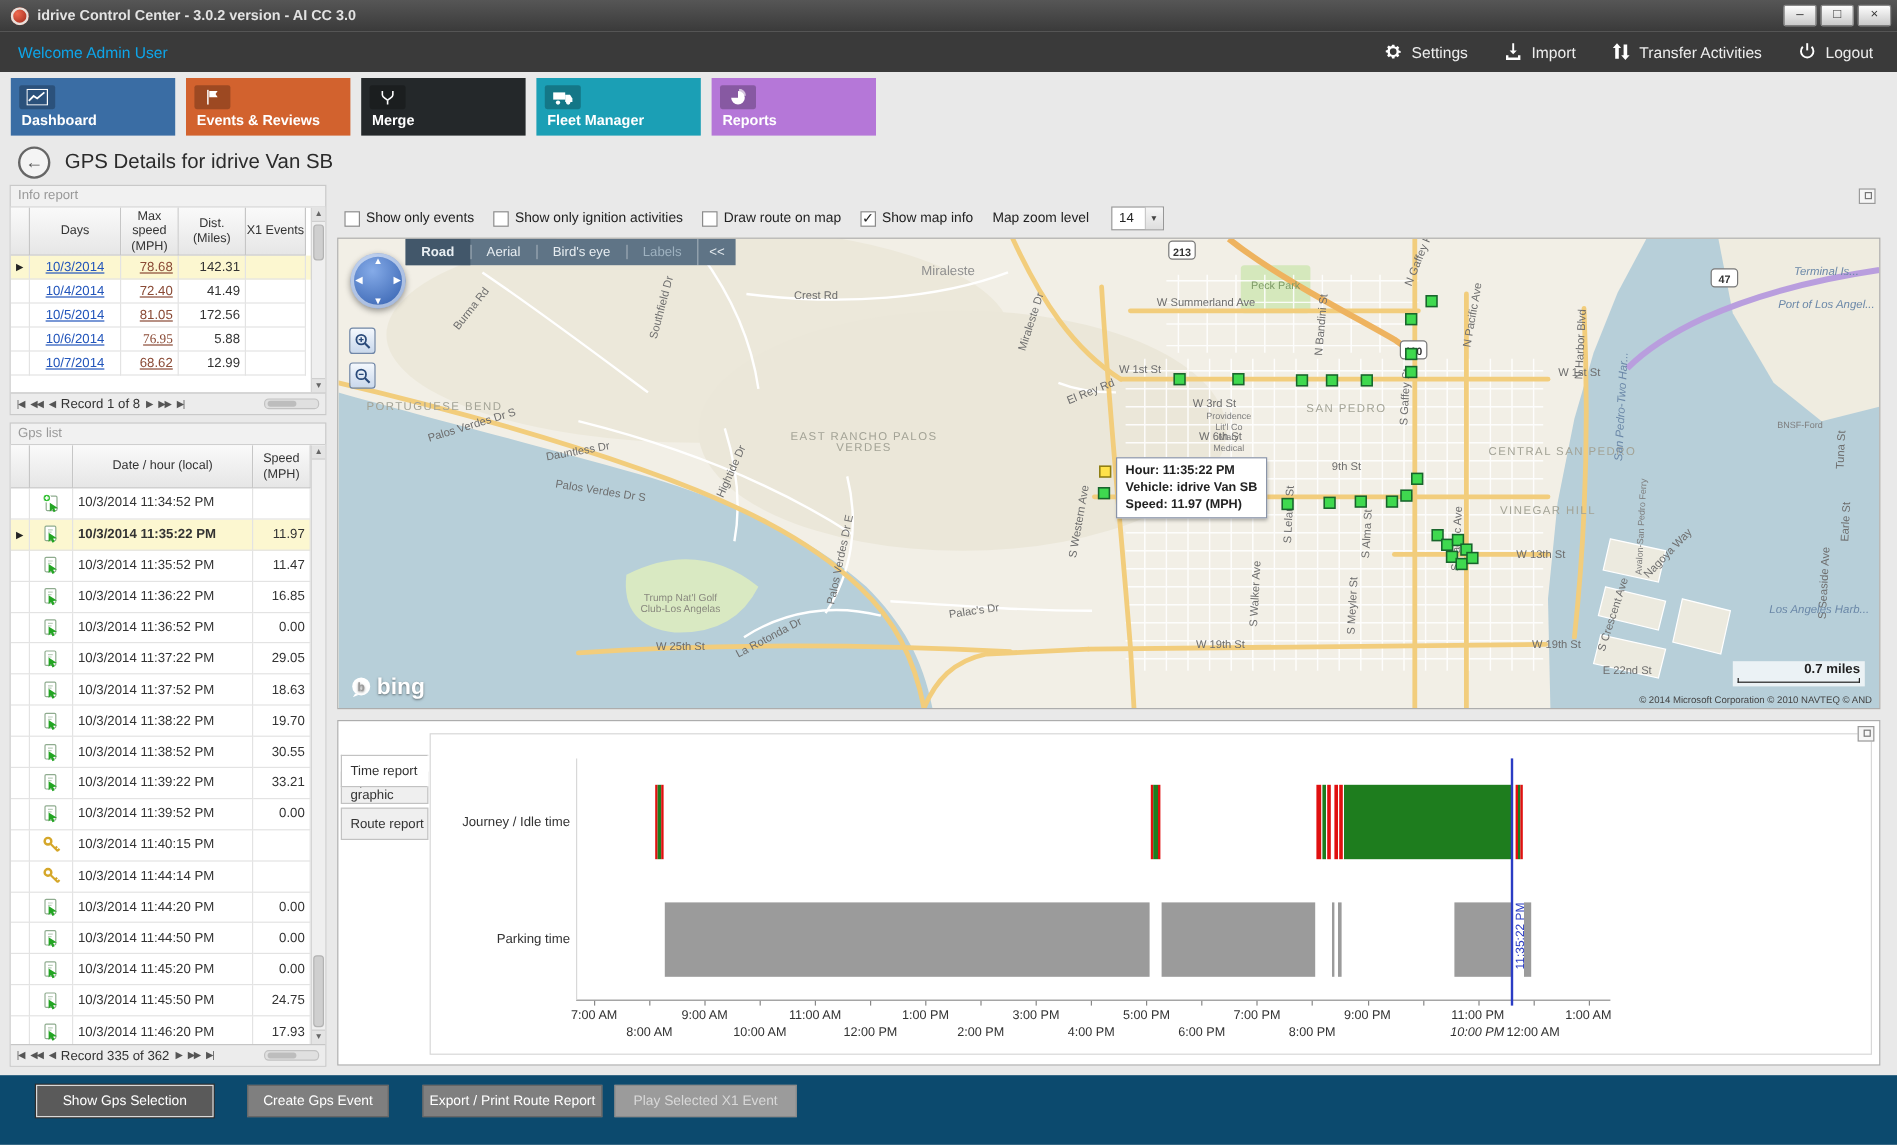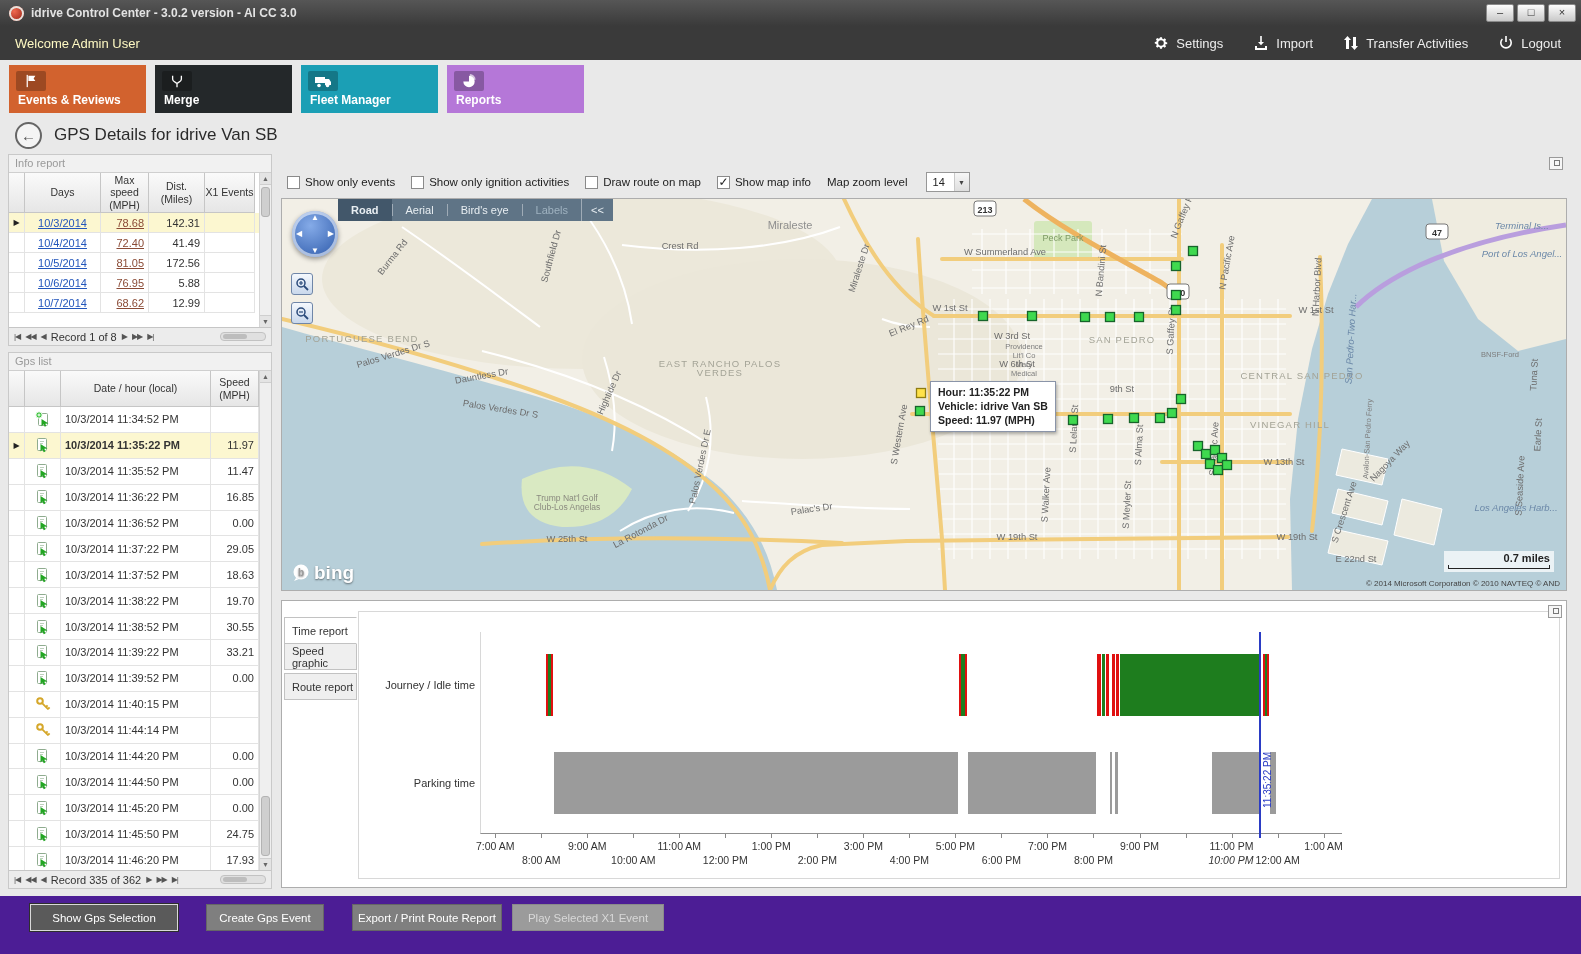--- a/index.html
+++ b/index.html
@@ -12,21 +12,21 @@
   #app-icon{width:15px;height:15px;border-radius:50%;margin:0 7px 0 4px;
     background:radial-gradient(circle at 35% 35%,#ef6a50,#8e1a0f);box-shadow:inset 0 0 0 2px #e8e2dd;}
   #title-text{color:#e3e3e3;font-weight:bold;font-size:12px;}
   #win-btns{margin-left:auto;display:flex;gap:3px;}
   .win-btn{width:28px;height:18px;background:linear-gradient(#fdfdfd,#c9c9c9);
     border:1px solid #8a8a8a;border-radius:2px;color:#333;font-size:11px;line-height:15px;text-align:center;cursor:default;}
 
   
   #header{position:absolute;left:0;top:26px;width:1581px;height:34px;background:#3a3a3a;
     display:flex;align-items:center;}
-  #welcome{color:#fef9c3;font-size:13px;padding-left:15px;}
+  #welcome{color:#0ea5e9;font-size:13px;padding-left:15px;}
   #header-actions{margin-left:auto;display:flex;align-items:center;gap:30px;padding-right:20px;}
   .hact{display:flex;align-items:center;gap:7px;color:#ededed;font-size:13px;cursor:default;}
   .hact svg{display:block;}
 
   
   #navrow{position:absolute;left:0;top:60px;width:1581px;height:56px;display:flex;gap:9px;padding:5px 0 0 9px;}
   .tile{width:137px;height:48px;position:relative;border:2px solid transparent;cursor:default;}
   .tile.sel{border-color:#0c6b55;}
   .tile .ic{position:absolute;top:4px;left:5px;width:30px;height:20px;background:rgba(0,0,0,.25);
     border-radius:2px;display:flex;align-items:center;justify-content:center;}
@@ -132,21 +132,21 @@
   .tickmark{position:absolute;width:1px;height:4px;background:#888;}
   .ticklab{position:absolute;width:64px;text-align:center;font-size:10.5px;color:#333;}
   #cursor{position:absolute;width:0;border-left:2px solid #2b3cc4;}
   #cursor-label{position:absolute;writing-mode:vertical-rl;transform:rotate(180deg);
     color:#2b3cc4;font-size:10px;}
   #legend{position:absolute;right:10px;top:16px;border:1px solid #b5b5b5;background:#fff;padding:5px 8px;}
   .litem{display:flex;align-items:center;gap:6px;margin:3px 0;font-size:11px;color:#222;}
   .lsw{width:12px;height:12px;border:1px solid #333;}
 
   
-  #footer{position:absolute;left:0;top:896px;width:1581px;height:58px;background:#4c1d95;}
+  #footer{position:absolute;left:0;top:896px;width:1581px;height:58px;background:#0c4a6e;}
   .fbtn{position:absolute;top:8px;height:27px;color:#fff;font-size:11.5px;display:flex;align-items:center;
     justify-content:center;background:#7f7f7f;border:1px solid #666;cursor:default;}
   .fbtn.focused{background:#5a5a5a;border:1px solid #d9d9d9;box-shadow:0 0 0 1px #2e2e2e;}
   .fbtn.disabled{background:#9b9b9b;color:#d8d8d8;border-color:#8a8a8a;}
 </style>
 </head>
 <body>
 
 <div id="titlebar">
   <div id="app-icon"></div>
@@ -193,20 +193,29 @@
             <rect x="7.2" y="1" width="1.6" height="6"></rect>
             <path d="M3.8 3.4A6 6 0 1 0 12.2 3.4l-1.1 1.2a4.4 4.4 0 1 1-6.2 0z"></path>
           </svg>
         </span>
         <span>Logout</span>
       </div>
     </div>
 </div>
 
 <div id="navrow">
+    <div class="tile" style="background: rgb(58, 109, 164);">
+      <div class="ic">
+        <svg width="18" height="14" viewBox="0 0 18 14">
+          <rect x="0.5" y="0.5" width="17" height="13" fill="none" stroke="#fff"></rect>
+          <path d="M2 10l4-4 3 2 6-5" stroke="#fff" fill="none" stroke-width="1.5"></path>
+        </svg>
+      </div>
+      <div class="lbl">Dashboard</div>
+    </div>
     <div class="tile" style="background: rgb(210, 98, 46);">
       <div class="ic">
         <svg width="14" height="14" viewBox="0 0 16 16" fill="#fff">
           <rect x="3" y="1" width="1.4" height="14"></rect>
           <path d="M5 2h8l-2 3 2 3H5z"></path>
         </svg>
       </div>
       <div class="lbl">Events &amp; Reviews</div>
     </div>
     <div class="tile" style="background: rgb(36, 40, 42);">
@@ -290,21 +299,21 @@
           <a class="speedlink">81.05</a>
         </div>
         <div class="td num" style="width: 56px; height: 20px;">172.56</div>
         <div class="td num" style="width: 50px; height: 20px;"></div>
       </div>
       <div class="trow">
         <div class="td ctr gut" style="width: 16px; height: 20px;"></div>
         <div class="td ctr" style="width: 76px; height: 20px;">
           <a class="datelink">10/6/2014</a>
         </div>
-        <div class="td num" style="width: 48px; height: 20px;">
+        <div class="td num" style="width: 48px; height: 20px; font-family: Liberation Serif, serif;">
           <a class="speedlink">76.95</a>
         </div>
         <div class="td num" style="width: 56px; height: 20px;">5.88</div>
         <div class="td num" style="width: 50px; height: 20px;"></div>
       </div>
       <div class="trow">
         <div class="td ctr gut" style="width: 16px; height: 20px;"></div>
         <div class="td ctr" style="width: 76px; height: 20px;">
           <a class="datelink">10/7/2014</a>
         </div>
@@ -915,21 +924,21 @@
       <div class="tickmark" style="left: 918.569px; top: 222px;"></div>
       <div class="ticklab" style="left: 886.569px; top: 242px;">12:00 AM</div>
       <div class="tickmark" style="left: 964.591px; top: 222px;"></div>
       <div class="ticklab" style="left: 932.591px; top: 228px;">1:00 AM</div>
       <div id="cursor" style="left: 899.653px; top: 20px; height: 206px;"></div>
       <div id="cursor-label" style="left: 902.653px; top: 140px;">11:35:22 PM</div>
     </div>
   <div class="collapse-box" style="right:4px;top:4px;">
       <span></span>
     </div>
-<div class="vtab active" style="top: 16px;">Time report</div>
+<div class="vtab active" style="top: 28px;">Time report</div>
     <div class="vtab" style="top: 42px;">Speed graphic</div>
     <div class="vtab" style="top: 72px;">Route report</div>
   </div>
 
 <div id="footer">
     <div class="fbtn focused" style="left: 30px; width: 148px;">Show Gps Selection</div>
     <div class="fbtn " style="left: 206px; width: 118px;">Create Gps Event</div>
     <div class="fbtn " style="left: 352px; width: 150px;">Export / Print Route Report</div>
     <div class="fbtn disabled" style="left: 512px; width: 152px;">Play Selected X1 Event</div>
   </div>

